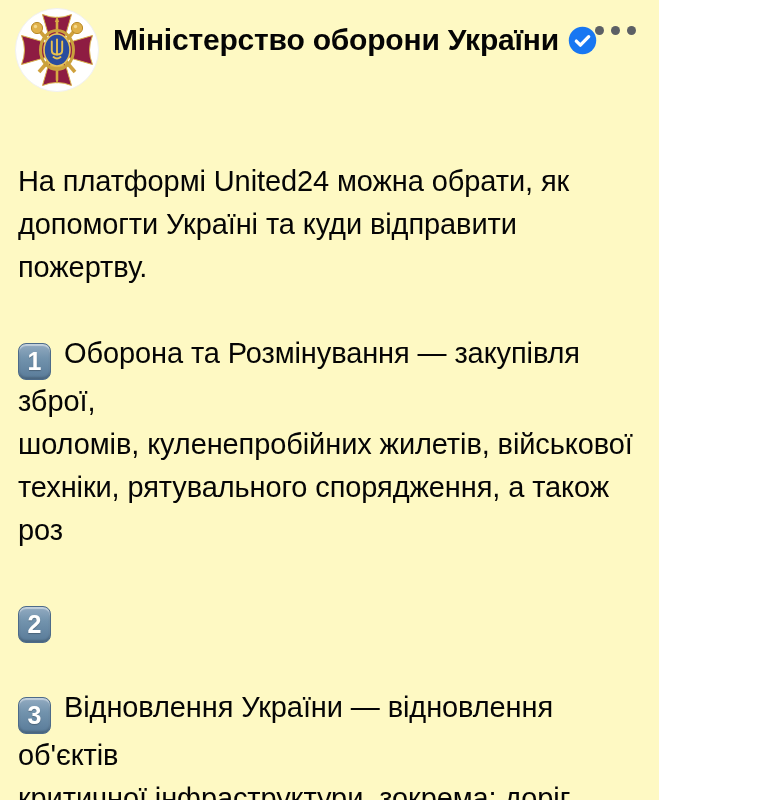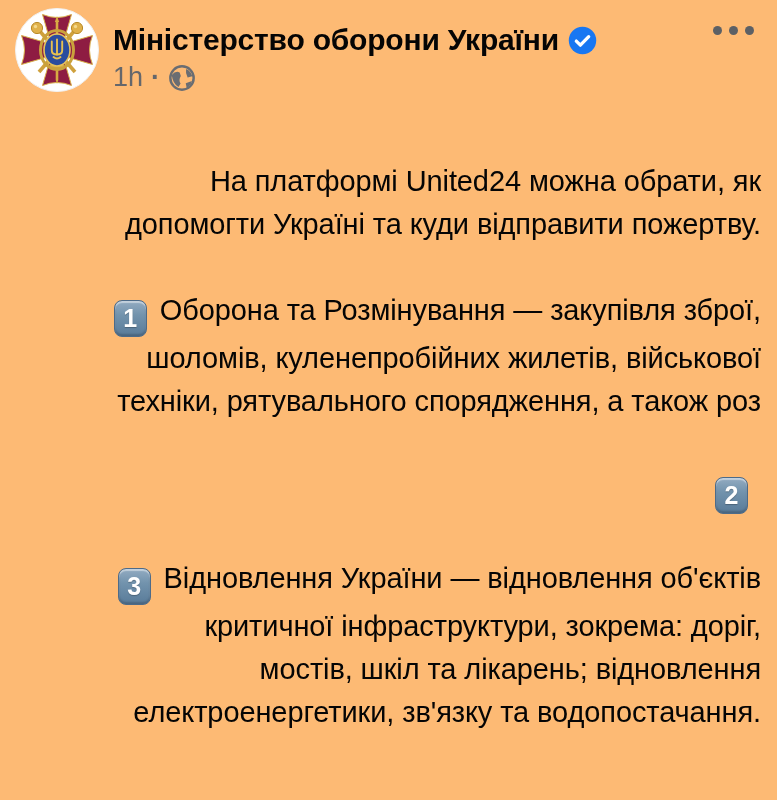--- a/index.html
+++ b/index.html
@@ -2,21 +2,21 @@
 <html><head>
 <meta charset="utf-8">
 <style>
   * { margin:0; padding:0; box-sizing:border-box; }
   html,body { background:#ffffff; }
   body {
     width:777px; height:800px; overflow:hidden;
     font-family:"Liberation Sans", sans-serif;
     color:#050505;
   }
-  .post { position:relative; width:777px; height:800px; background:#fdba74;text-align:right; }
+  .post { position:relative; width:659px; height:800px; background:#fef9c3; }
 
   
   .header { position:relative; display:flex; align-items:flex-start; padding:8px 18px 0 15px; height:100px; }
   .avatar { width:84px; height:84px; border-radius:50%; flex:0 0 84px; cursor:pointer; }
   .avatar svg { display:block; }
   .header-text { margin-left:14px; padding-top:13px; min-width:0; }
   .name-row { display:flex; align-items:center; gap:9px; }
   .page-name { font-size:30px; font-weight:700; line-height:37px; letter-spacing:-.2px; color:#050505; cursor:pointer; }
   .verified { width:29px; height:29px; flex:0 0 29px; margin-top:2px; }
   .meta-row { display:flex; align-items:center; gap:8px; margin-top:3px; color:#65676b; font-size:27px; line-height:32px; }
@@ -80,30 +80,20 @@
     </div>
 
     <div class="header-text">
       <div class="name-row">
         <span class="page-name">Міністерство оборони України</span>
         <svg class="verified" viewBox="0 0 30 30">
           <circle cx="15" cy="15" r="14.2" fill="#1877f2"></circle>
           <path d="M8.6 15.6 l4.2 4.2 l8.6 -8.8" fill="none" stroke="#ffffff" stroke-width="3.4" stroke-linecap="round" stroke-linejoin="round"></path>
         </svg>
       </div>
-      <div class="meta-row">
-        <span>1h</span>
-        <span class="meta-sep">·</span>
-        <svg class="globe" viewBox="0 0 24 24">
-          <circle cx="12" cy="12" r="10" fill="none" stroke="#6a6d72" stroke-width="2.1"></circle>
-          <path d="M3.2,9.5 Q6.5,5.5 10,7.2 L11,10.2 Q8.8,13.8 10.8,16.8 L9,19.8 Q4.2,17.2 3.2,9.5 Z" fill="#6a6d72"></path>
-          <path d="M15.5,4.2 Q19.8,6.2 20.8,10.5 L16.8,11.5 Q14.8,8 15.5,4.2 Z" fill="#6a6d72"></path>
-          <path d="M20.5,14.5 Q19.5,18.5 16,20.3 L15.2,16.5 Z" fill="#6a6d72"></path>
-        </svg>
-      </div>
     </div>
 
     <div class="menu-dots">
       <i></i>
       <i></i>
       <i></i>
     </div>
   </div>
 
   <div class="post-body">

